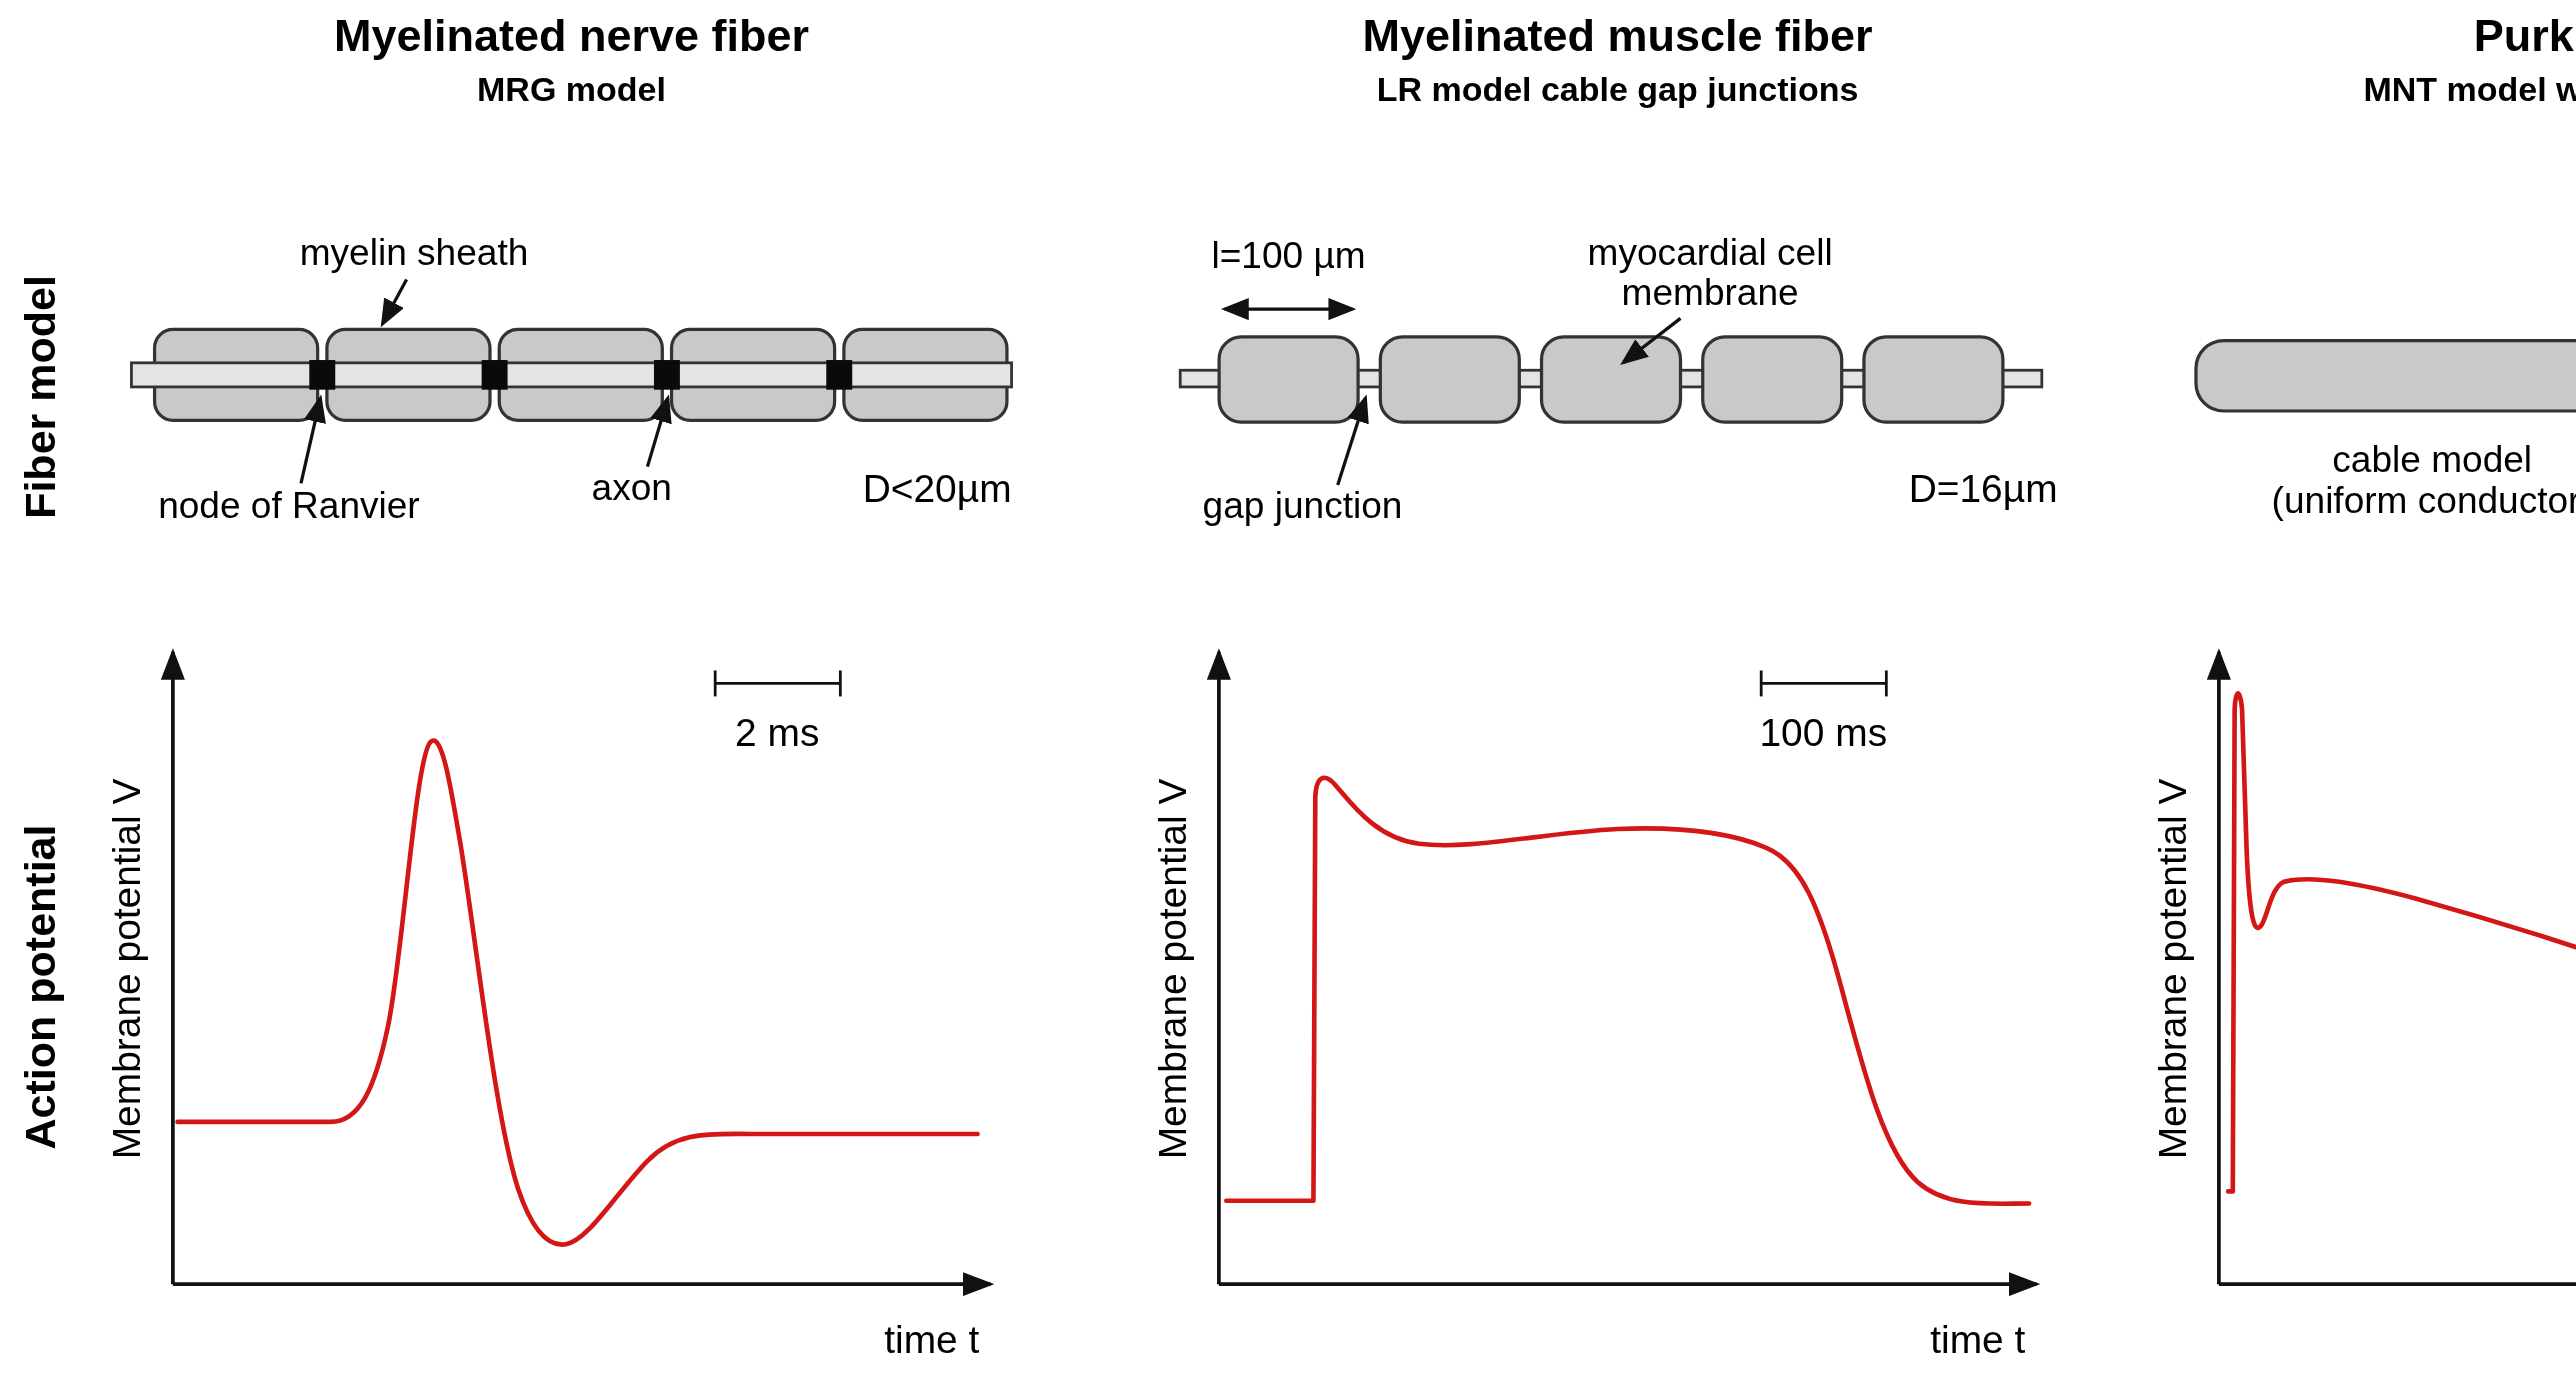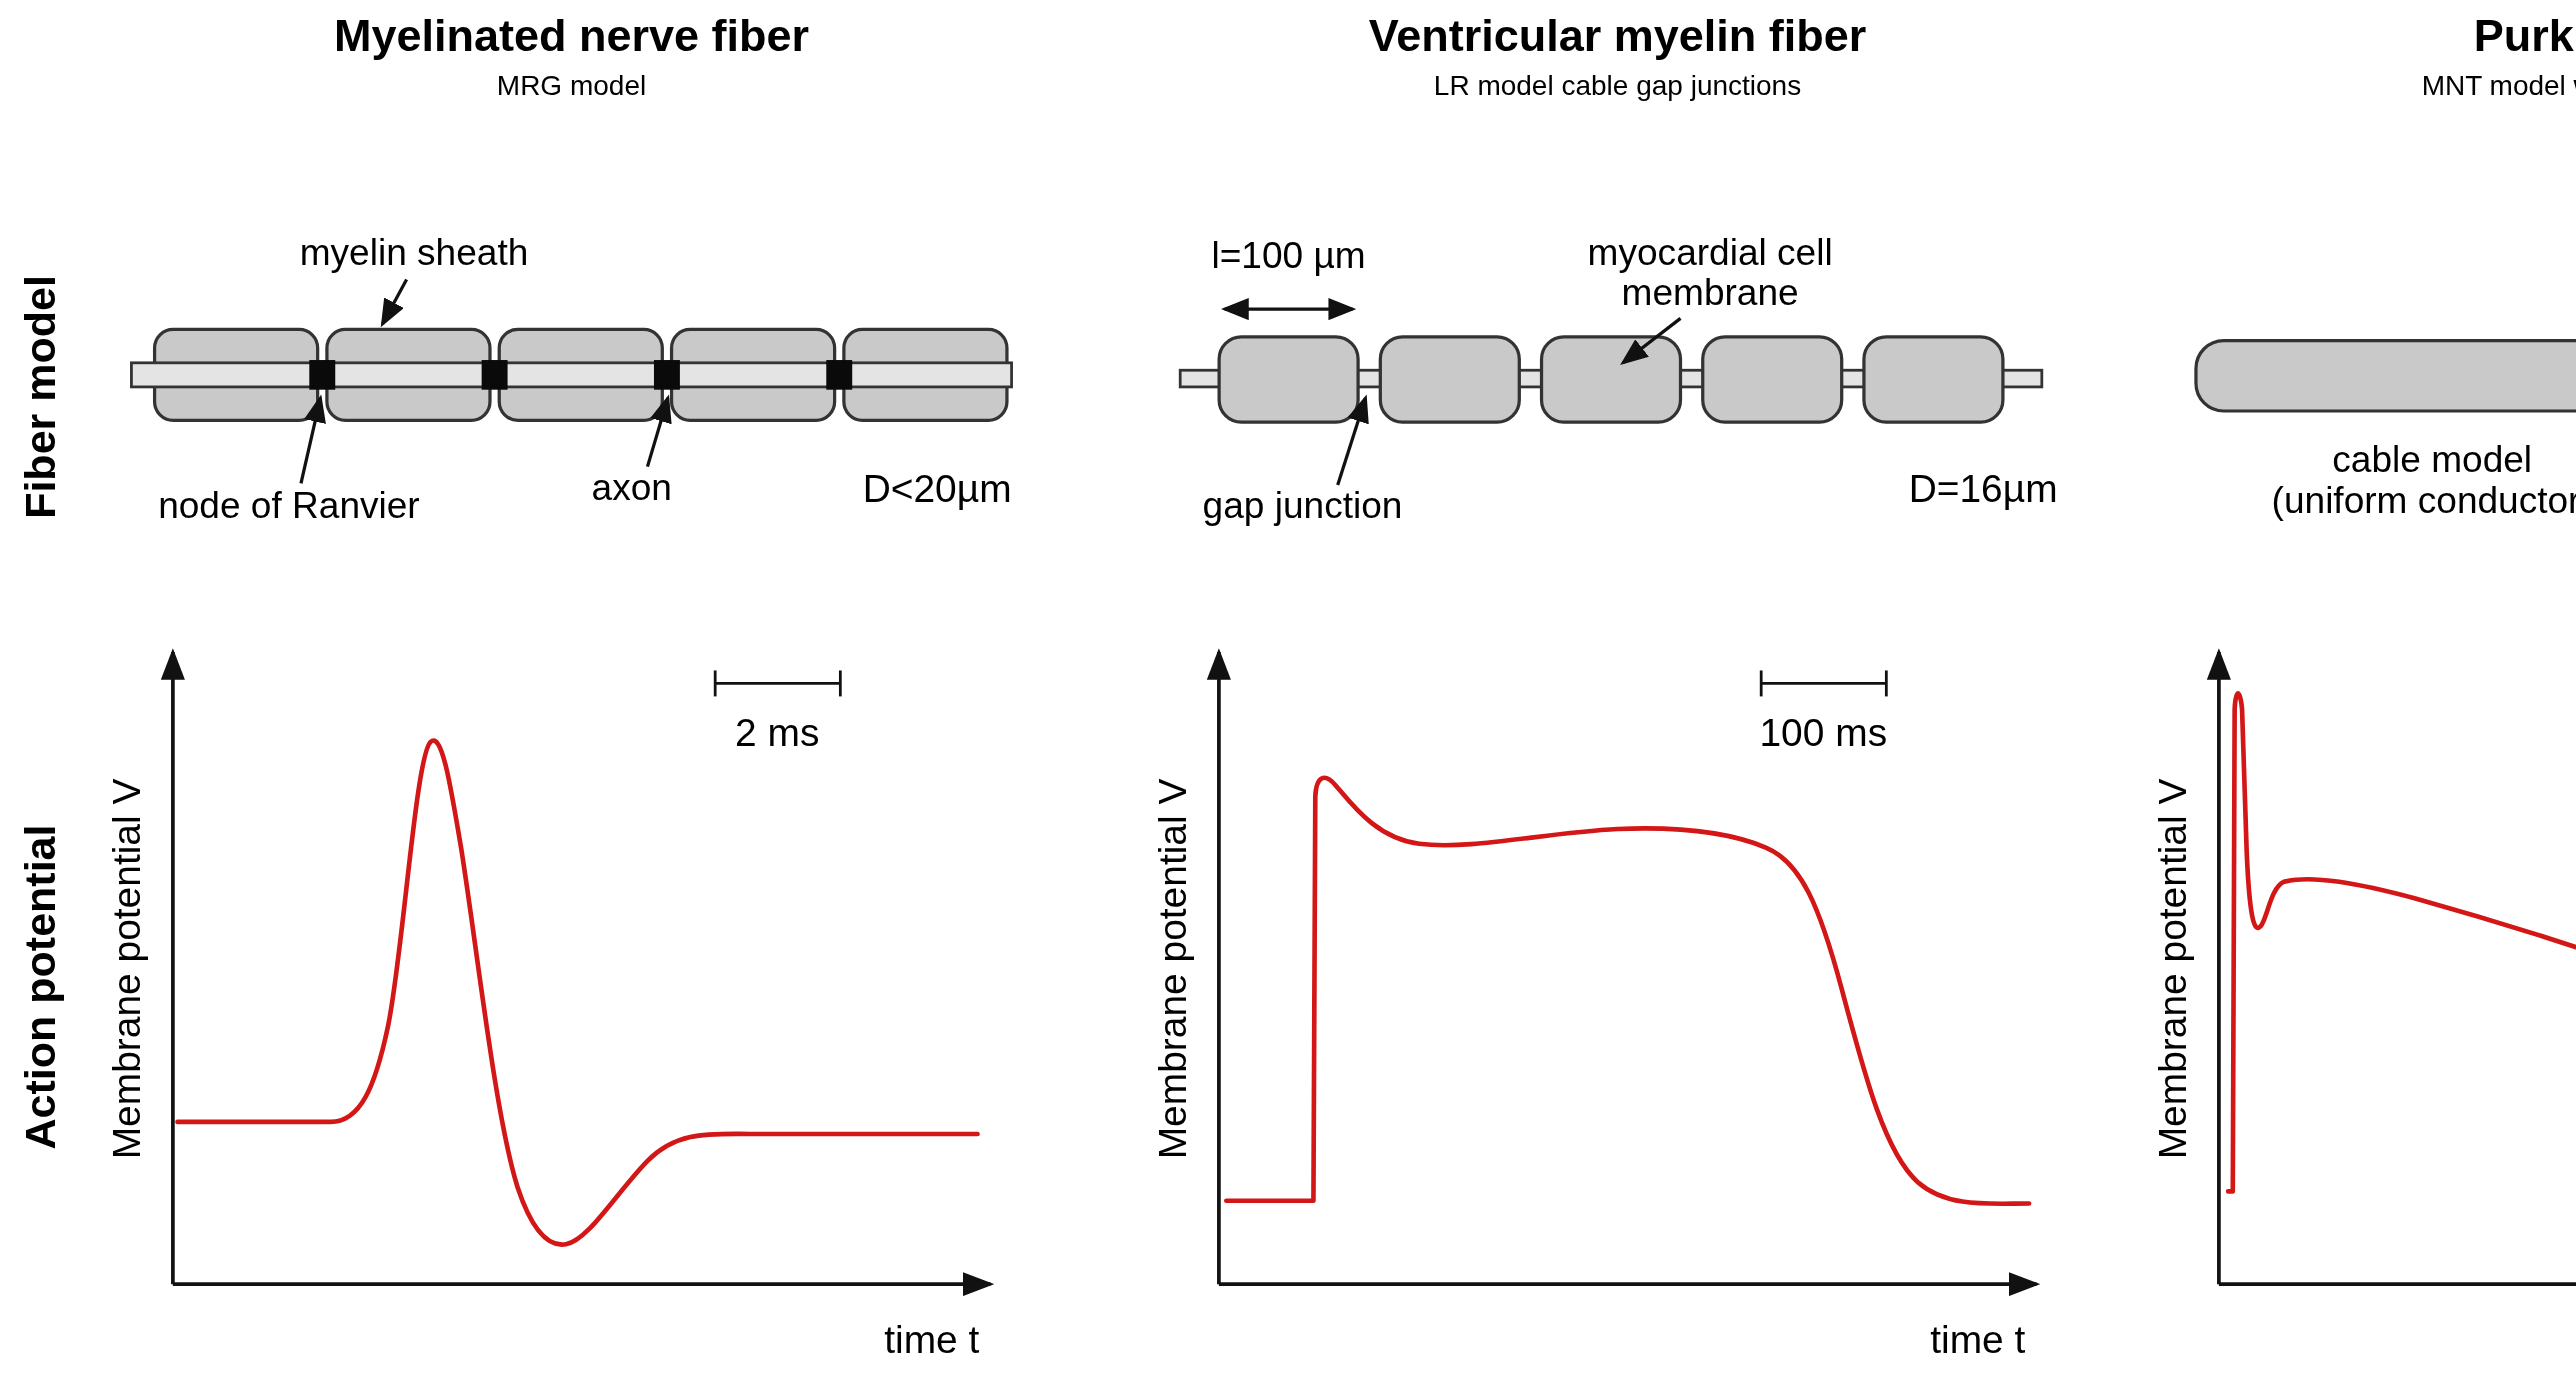--- a/index.html
+++ b/index.html
@@ -5,21 +5,21 @@
   html,body{margin:0;padding:0;}
   body{
     width:3054px;height:1381px;position:relative;overflow:hidden;
     background:#ffffff;color:#000;
     font-family:"Liberation Sans", sans-serif;
   }
   svg{font-family:inherit;overflow:visible;}
   .col{position:absolute;top:0;width:927px;height:1115px;}
   #col1{left:108px;} #col2{left:1154px;} #col3{left:2154px;}
   .title{font-size:45px;font-weight:bold;text-align:center;margin-top:10.3px;line-height:1.15;}
-  .subtitle{font-size:28px;text-align:center;margin-top:8.2px;line-height:1.15;}
+  .subtitle{font-size:34px;text-align:center;margin-top:8.2px;line-height:1.15;font-weight:bold;}
   .diagram{position:absolute;top:222px;left:0;width:927px;height:315px;}
   .plot{position:absolute;top:598px;left:0;width:927px;height:779px;}
   .rowlabel{
     position:absolute;left:40px;font-weight:bold;font-size:43px;white-space:nowrap;
     transform:translate(-50%,-50%) rotate(-90deg);
   }
   #rowlabel-fiber{top:397px;}
   #rowlabel-ap{top:987px;}
   
   .fiber{fill:var(--fiber-fill);stroke:var(--fiber-stroke);stroke-width:3.5;}
@@ -92,21 +92,21 @@
       <line class="scale" x1="655" y1="92" x2="790" y2="92"></line>
       <line class="scale" x1="655" y1="78" x2="655" y2="106"></line>
       <line class="scale" x1="790" y1="78" x2="790" y2="106"></line>
       <text class="plbl" x="722" y="160" text-anchor="middle">2 ms</text>
     </g>
     <path class="curve" d="M 75 565 L 240 565 C 272 565 288 528 302 462 C 318 386 332 170 348 155 C 360 144 369 198 381 270 C 399 384 418 560 442 636 C 458 684 476 700 494 697 C 518 693 548 642 582 607 C 614 575 648 578 692 578 L 938 578"></path>
   </svg>
 </section>
 
 <section class="col" id="col2">
-  <div class="title">Ventricular myelin fiber</div>
+  <div class="title">Myelinated muscle fiber</div>
   <div class="subtitle">LR model cable gap junctions</div>
 
   <svg class="diagram" viewBox="0 0 1000 340">
     <defs>
       <marker id="arw2" markerUnits="userSpaceOnUse" markerWidth="30" markerHeight="24" refX="26" refY="12" orient="auto-start-reverse">
         <path d="M0,0 L30,12 L0,24 Z" fill="#111"></path>
       </marker>
     </defs>
 
     <rect class="stub" x="28" y="160" width="44" height="18"></rect>

